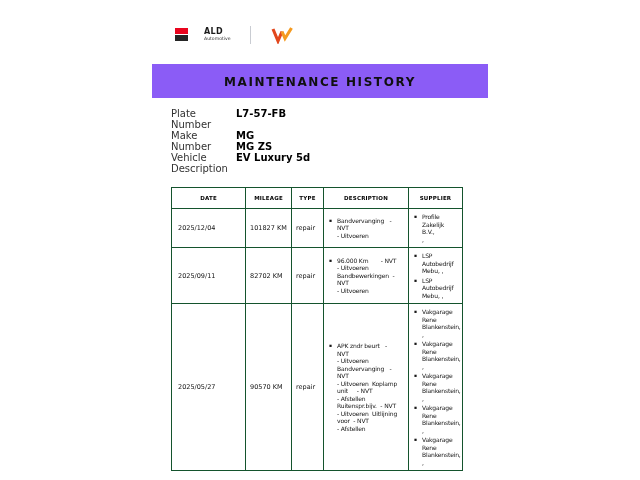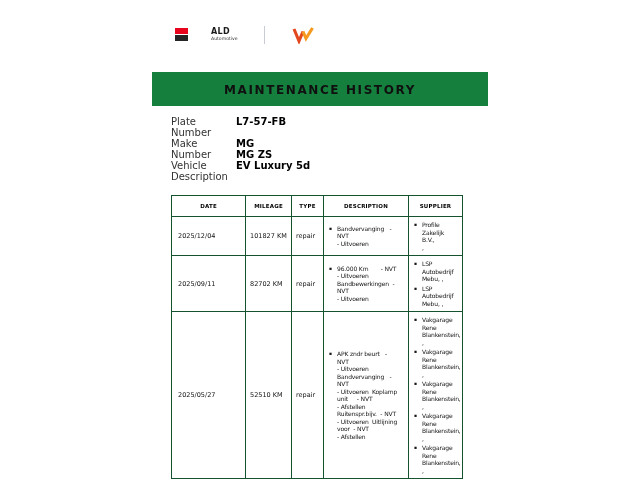--- a/index.html
+++ b/index.html
@@ -5,32 +5,32 @@
   html,body { margin:0; padding:0; background:#ffffff; }
   body {
     width:640px; height:480px;
     font-family:"DejaVu Sans", sans-serif;
     color:#111;
     overflow:hidden;
   }
   .page { width:336px; margin:0 auto; padding-top:21px; box-sizing:border-box; }
 
   
-  .logo-row { display:flex; align-items:center; gap:23px; margin-left:23px; height:27px; }
+  .logo-row { display:flex; align-items:center; gap:16px; margin-left:23px; height:27px; }
   .ald-mark {
     width:13px; height:13px;
     background:linear-gradient(180deg,#e9041e 0 44%,#ffffff 44% 56%,#252525 56% 100%);
   }
   .ald-text { display:flex; flex-direction:column; justify-content:center; }
   .ald-name { font-size:8px; font-weight:bold; letter-spacing:0.4px; color:#1a1a1a; line-height:8px; }
   .ald-sub  { font-size:4.6px; color:#333; line-height:6px; }
   .logo-divider { width:1px; height:18px; background:#c9ccd2; margin:0 3px; }
 
   
-  .banner { margin-top:24px; background:#15803d; text-align:center; padding:11px 0 9px; }
+  .banner { margin-top:16px; background:#8b5cf6; text-align:center; padding:11px 0 9px; }
   .banner-title { font-size:12px; font-weight:bold; letter-spacing:1.6px; color:#101010; }
   .banner-sub { font-size:7.5px; color:#1d1d1d; margin-top:3px; letter-spacing:0.3px; }
 
   
   .vehicle { margin:10px 26px 0 19px; }
   .vrow { display:flex; font-size:10px; line-height:11px; }
   .vlabel { width:65px; color:#333; }
   .vvalue { font-weight:bold; color:#000;text-align:right; }
 
   
@@ -153,21 +153,21 @@
 Autobedrijf
 Mebu, ,</li>
               <li>LSP
 Autobedrijf
 Mebu, ,</li>
             </ul>
           </td>
         </tr>
         <tr style="height: 166px;">
           <td class="c-date">2025/05/27</td>
-          <td>52510 KM</td>
+          <td>90570 KM</td>
           <td>repair</td>
           <td>
             <ul class="bullets">
               <li>APK zndr beurt   -
 NVT
 - Uitvoeren
 Bandvervanging   -
 NVT
 - Uitvoeren  Koplamp
 unit     - NVT

